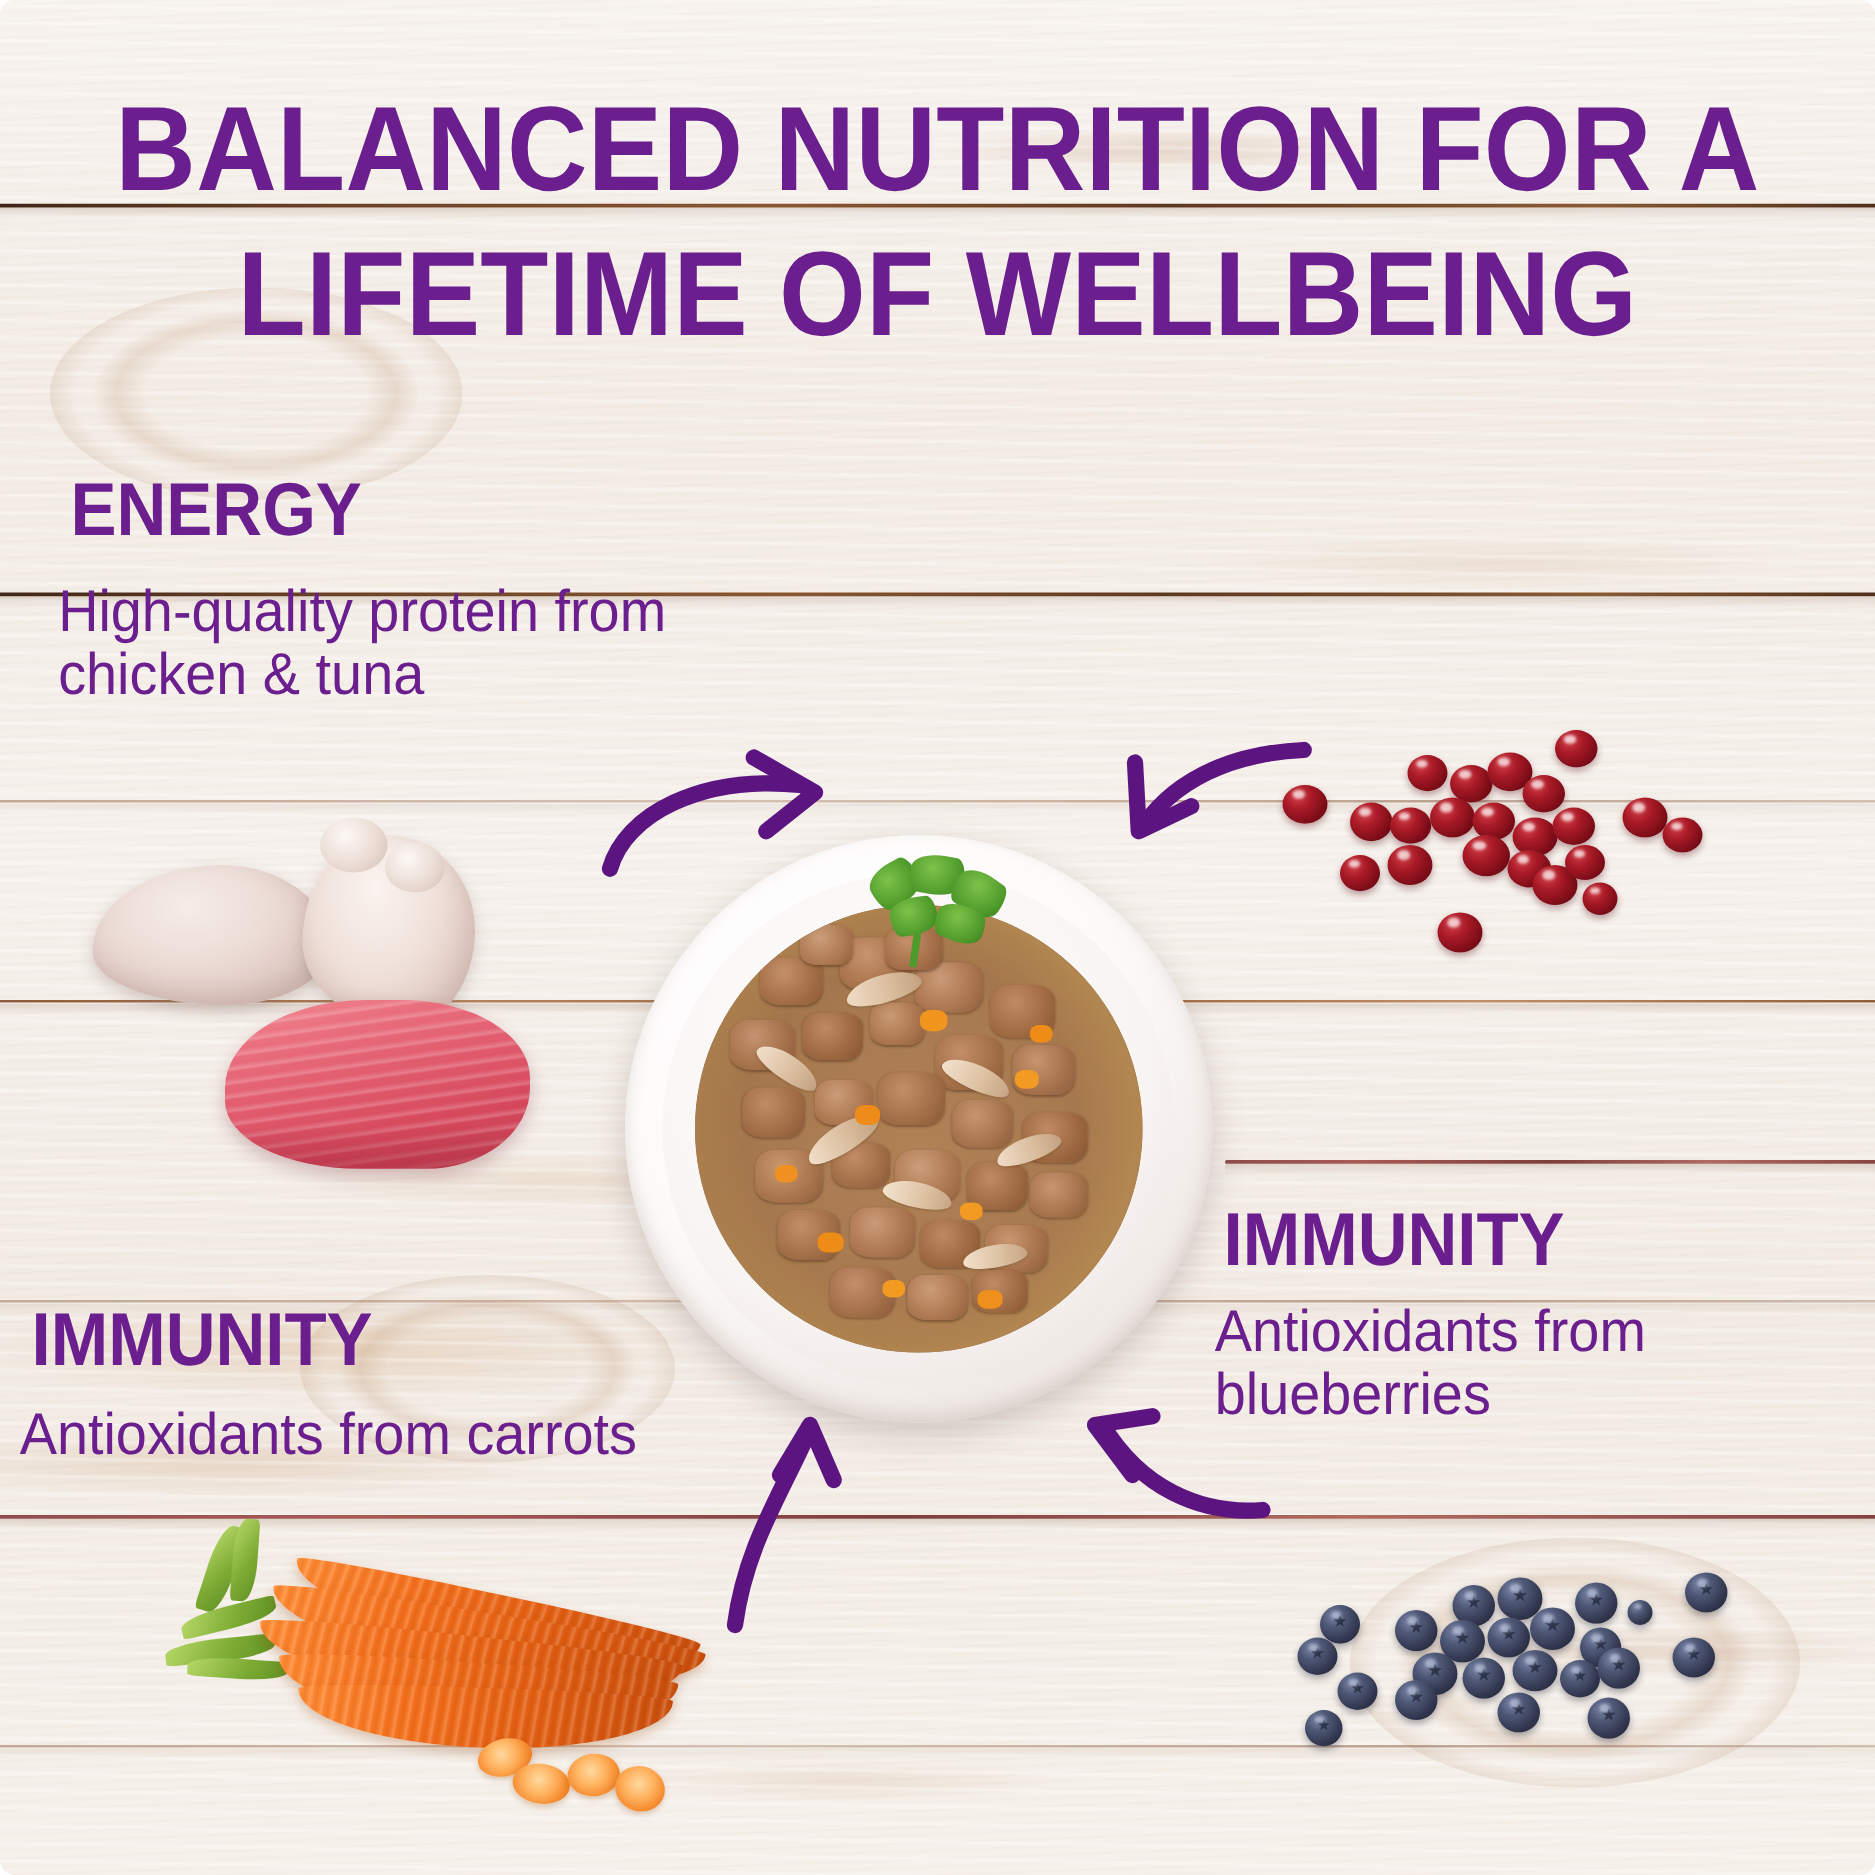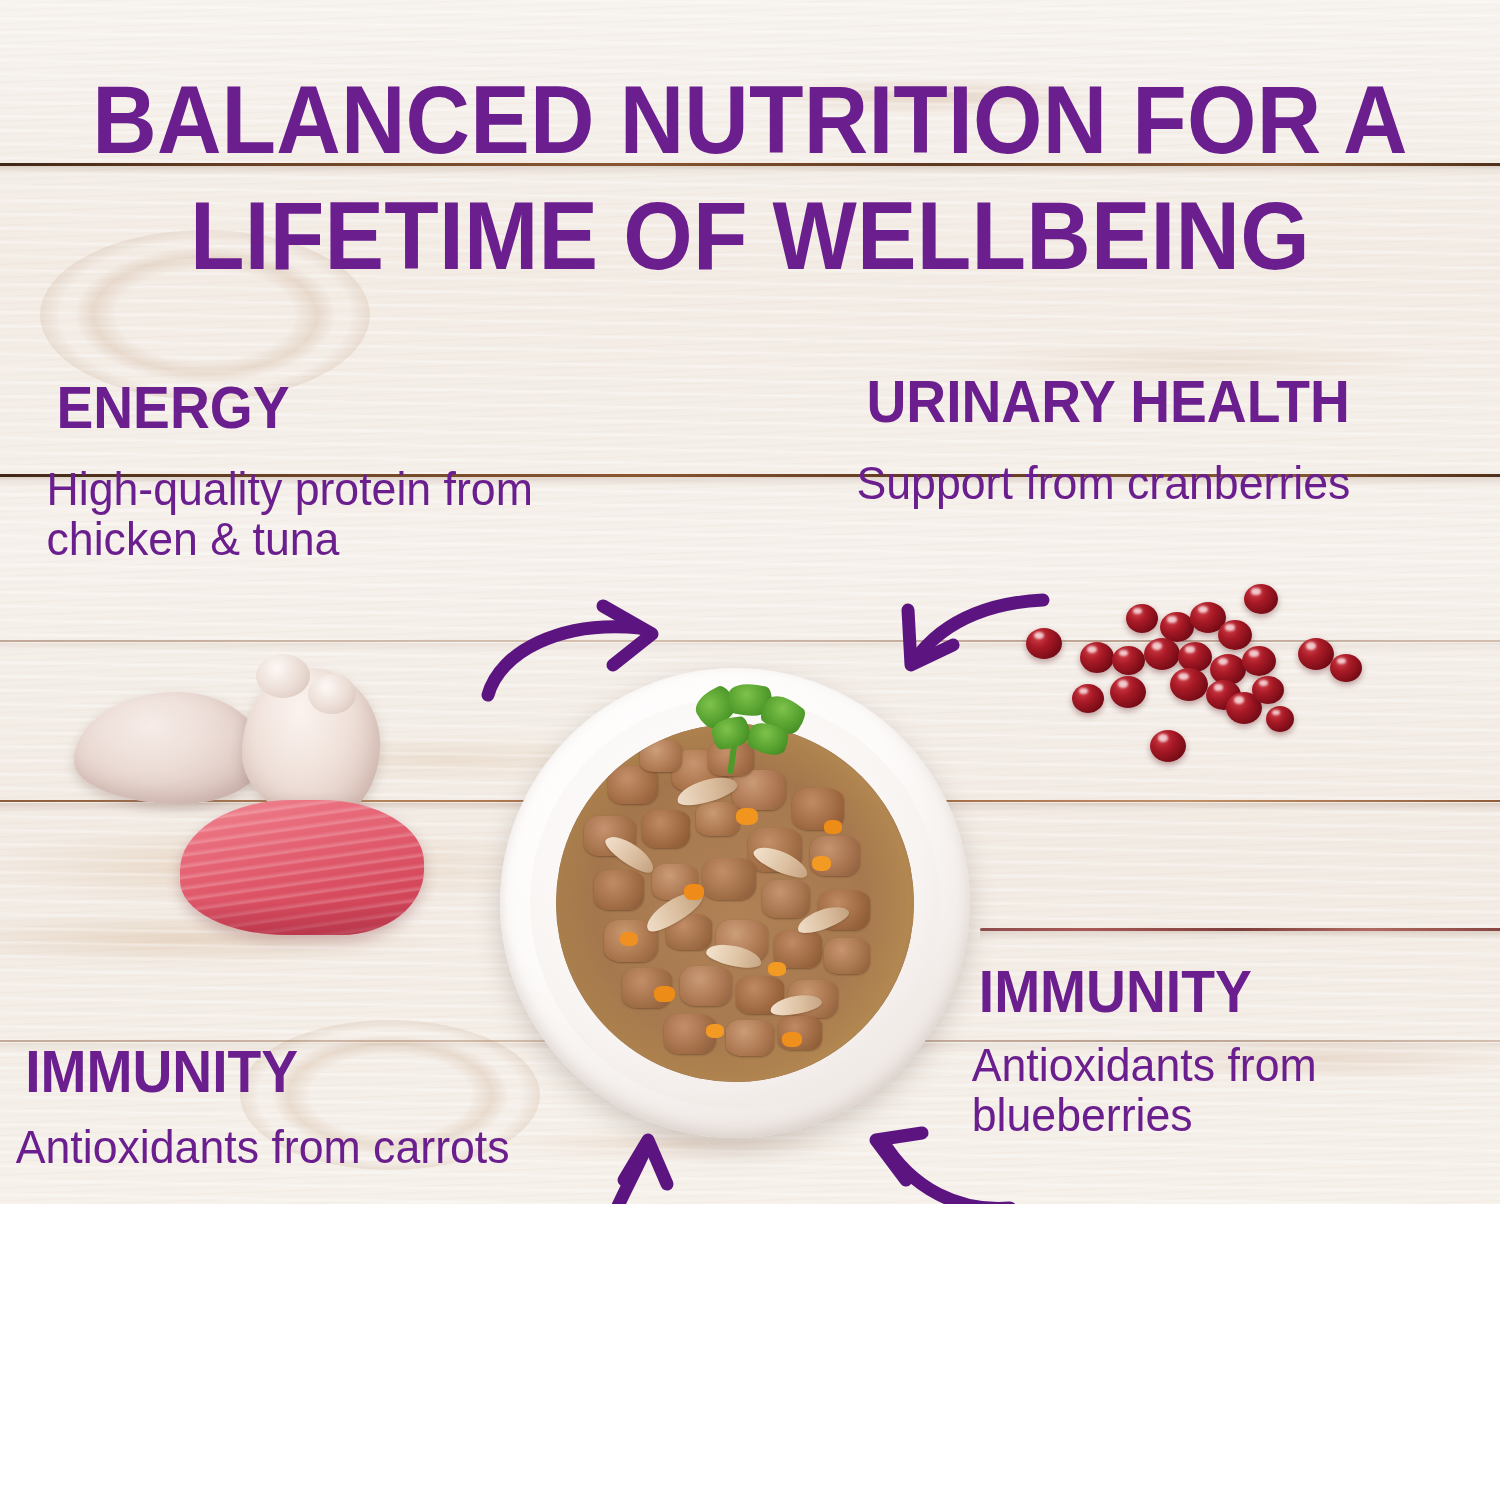--- a/index.html
+++ b/index.html
@@ -7,23 +7,24 @@
     padding: 0;
     background: #ffffff;
   }
   body {
     font-family: "Liberation Sans", sans-serif;
   }
 
   #poster {
     position: relative;
     width: 1500px;
-    height: 1204px;
+    height: 1500px;
     overflow: hidden;
     background: #f4eee8;
+    border-radius: 12px;
   }
 
   
   .wood-base {
     position: absolute;
     inset: 0;
     background:
       
       radial-gradient(ellipse 420px 60px at 18% 72%, rgba(196,138,78,.22), rgba(196,138,78,0) 70%),
       radial-gradient(ellipse 380px 40px at 12% 78%, rgba(183,124,66,.20), rgba(183,124,66,0) 70%),
@@ -330,24 +331,20 @@
 
   <div class="headline" style="top:72px;  color:#6B1E8E;">BALANCED NUTRITION FOR A</div>
   <div class="headline" style="top:188px; color:#6B1E8E;">LIFETIME OF WELLBEING</div>
 
   <div class="block" style="left:30px; top:378px; width:660px;">
     <div class="ttl" style="font-size:60px; color:#6B1E8E;">ENERGY</div>
     <div class="sub" style="font-size:47px; color:#6B1E8E; margin-top:26px;">High-quality protein from</div>
     <div class="sub" style="font-size:47px; color:#6B1E8E;">chicken &amp; tuna</div>
   </div>
 
-  <div class="block" style="left:840px; top:372px; width:660px;">
-    <div class="ttl" style="font-size:60px; color:#6B1E8E;">URINARY HEALTH</div>
-    <div class="sub" style="font-size:47px; color:#6B1E8E; margin-top:26px;">Support from cranberries</div>
-  </div>
 
   <div class="block" style="left:0px; top:1042px; width:630px;">
     <div class="ttl" style="font-size:60px; color:#6B1E8E;">IMMUNITY</div>
     <div class="sub" style="font-size:47px; color:#6B1E8E; margin-top:20px;">Antioxidants from carrots</div>
   </div>
 
   <div class="block" style="left:960px; top:962px; width:470px;">
     <div class="ttl" style="font-size:60px; color:#6B1E8E;">IMMUNITY</div>
     <div class="sub" style="font-size:47px; color:#6B1E8E; margin-top:18px;">Antioxidants from</div>
     <div class="sub" style="font-size:47px; color:#6B1E8E;">blueberries</div>

